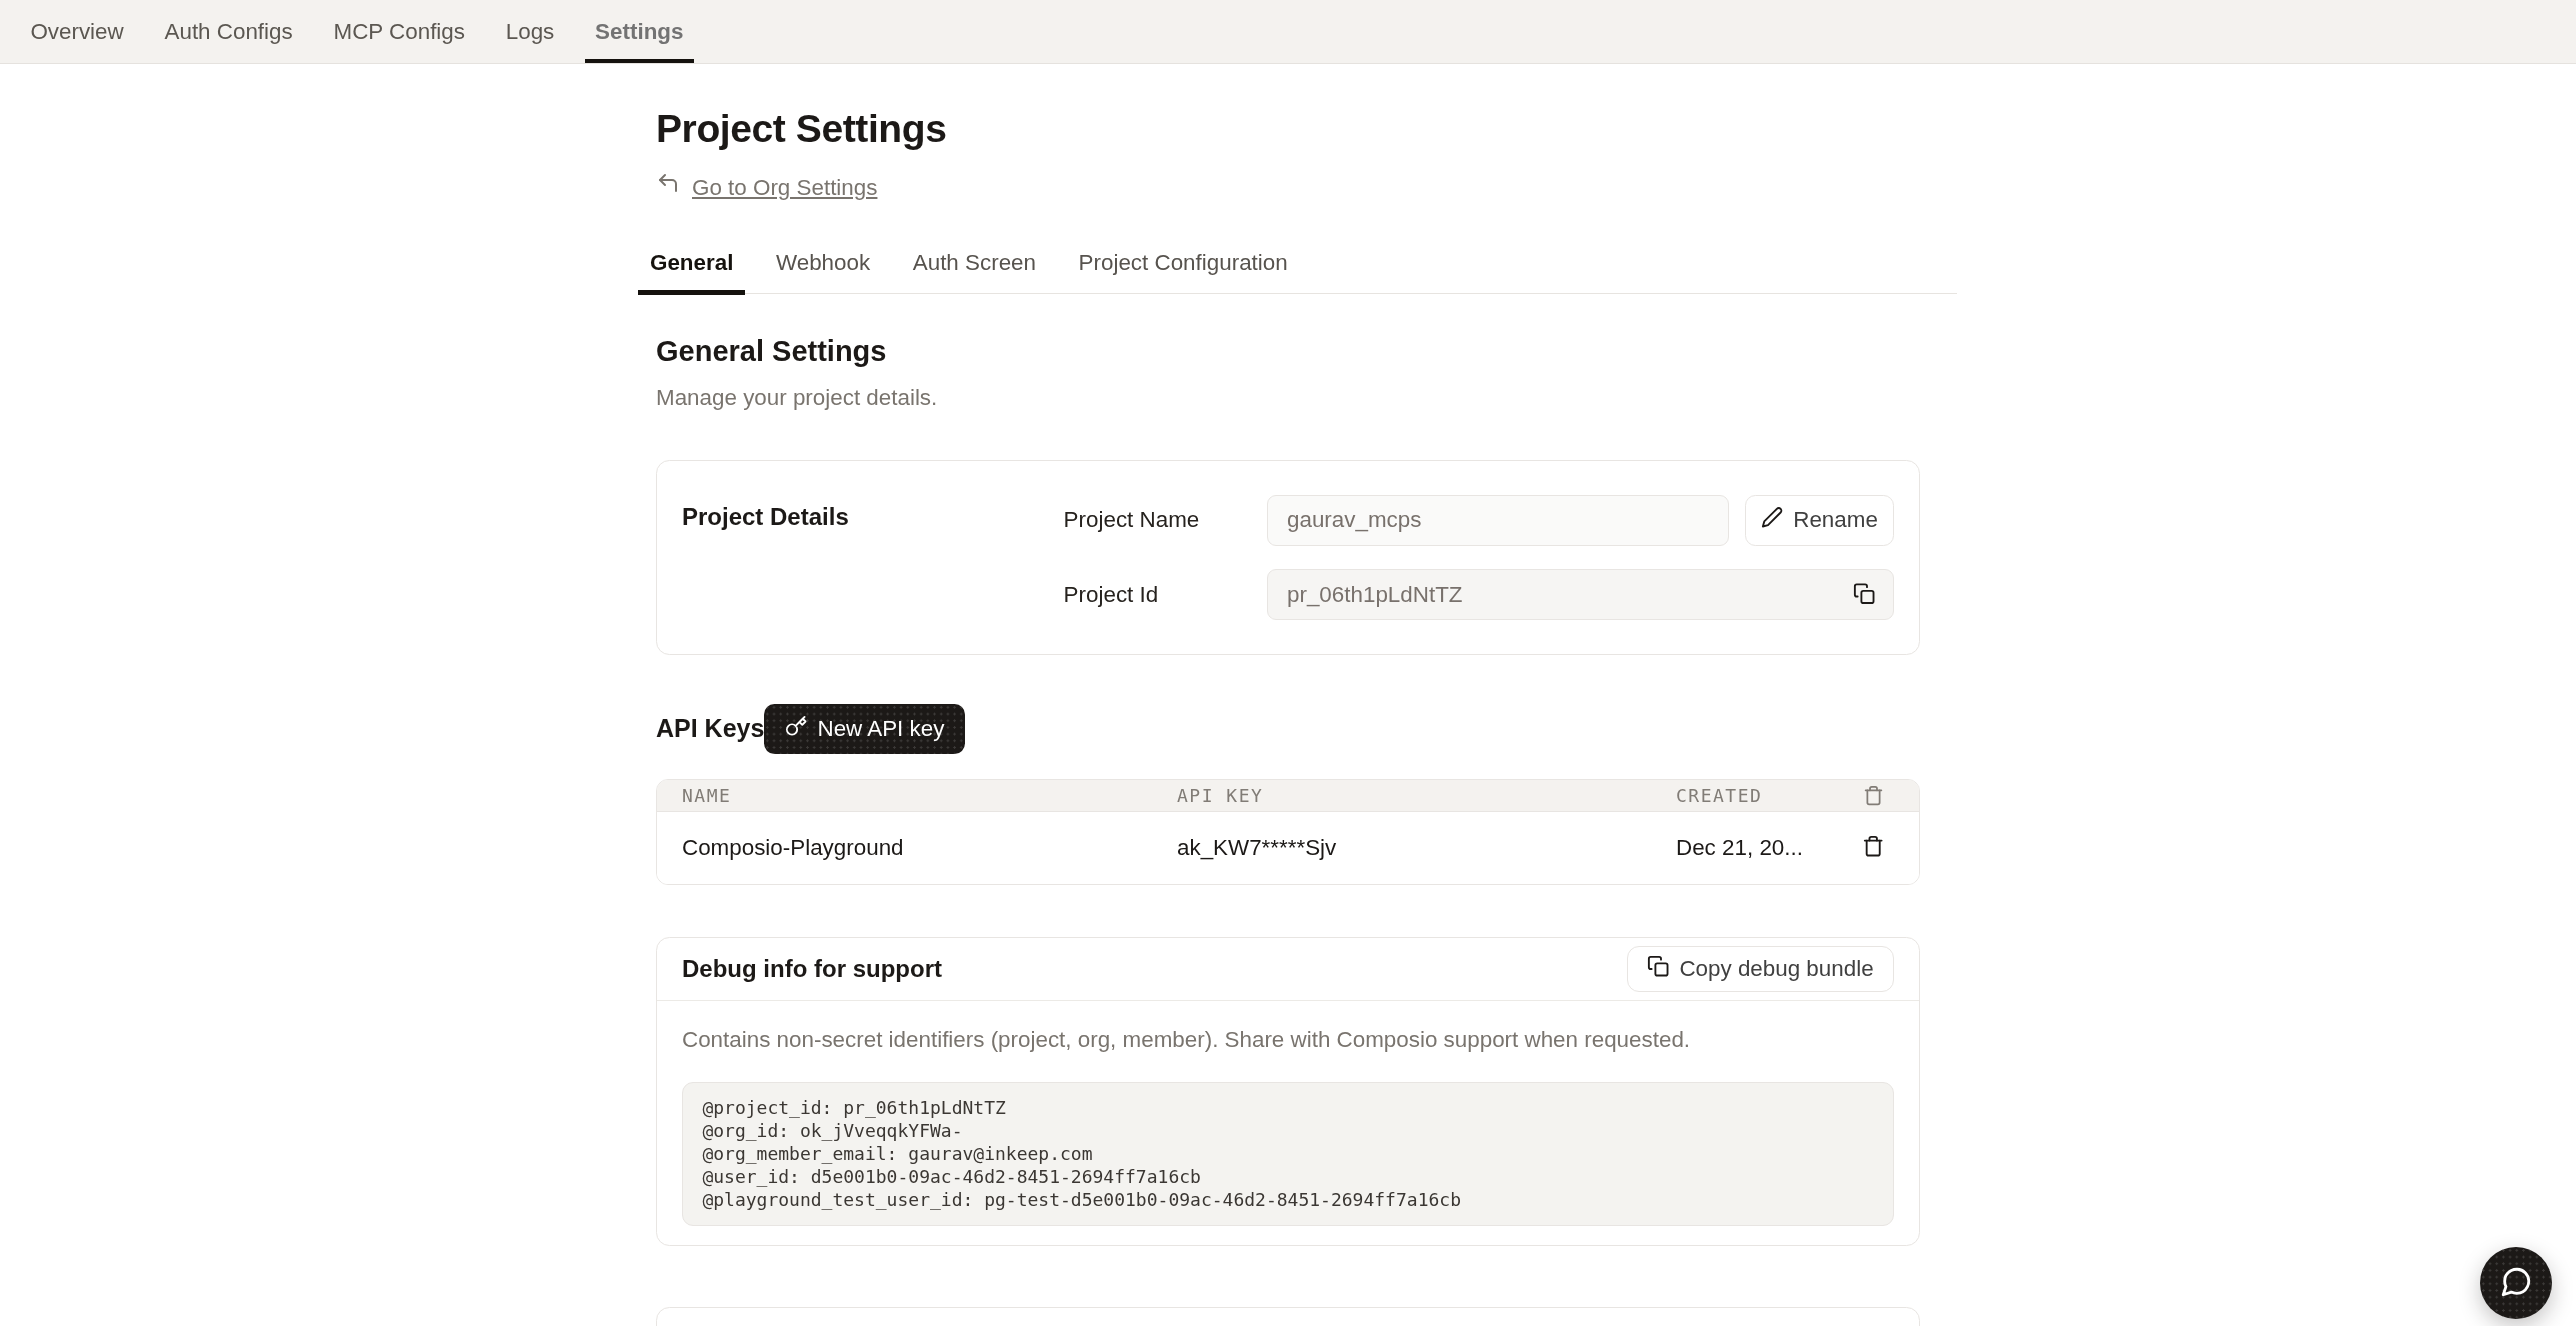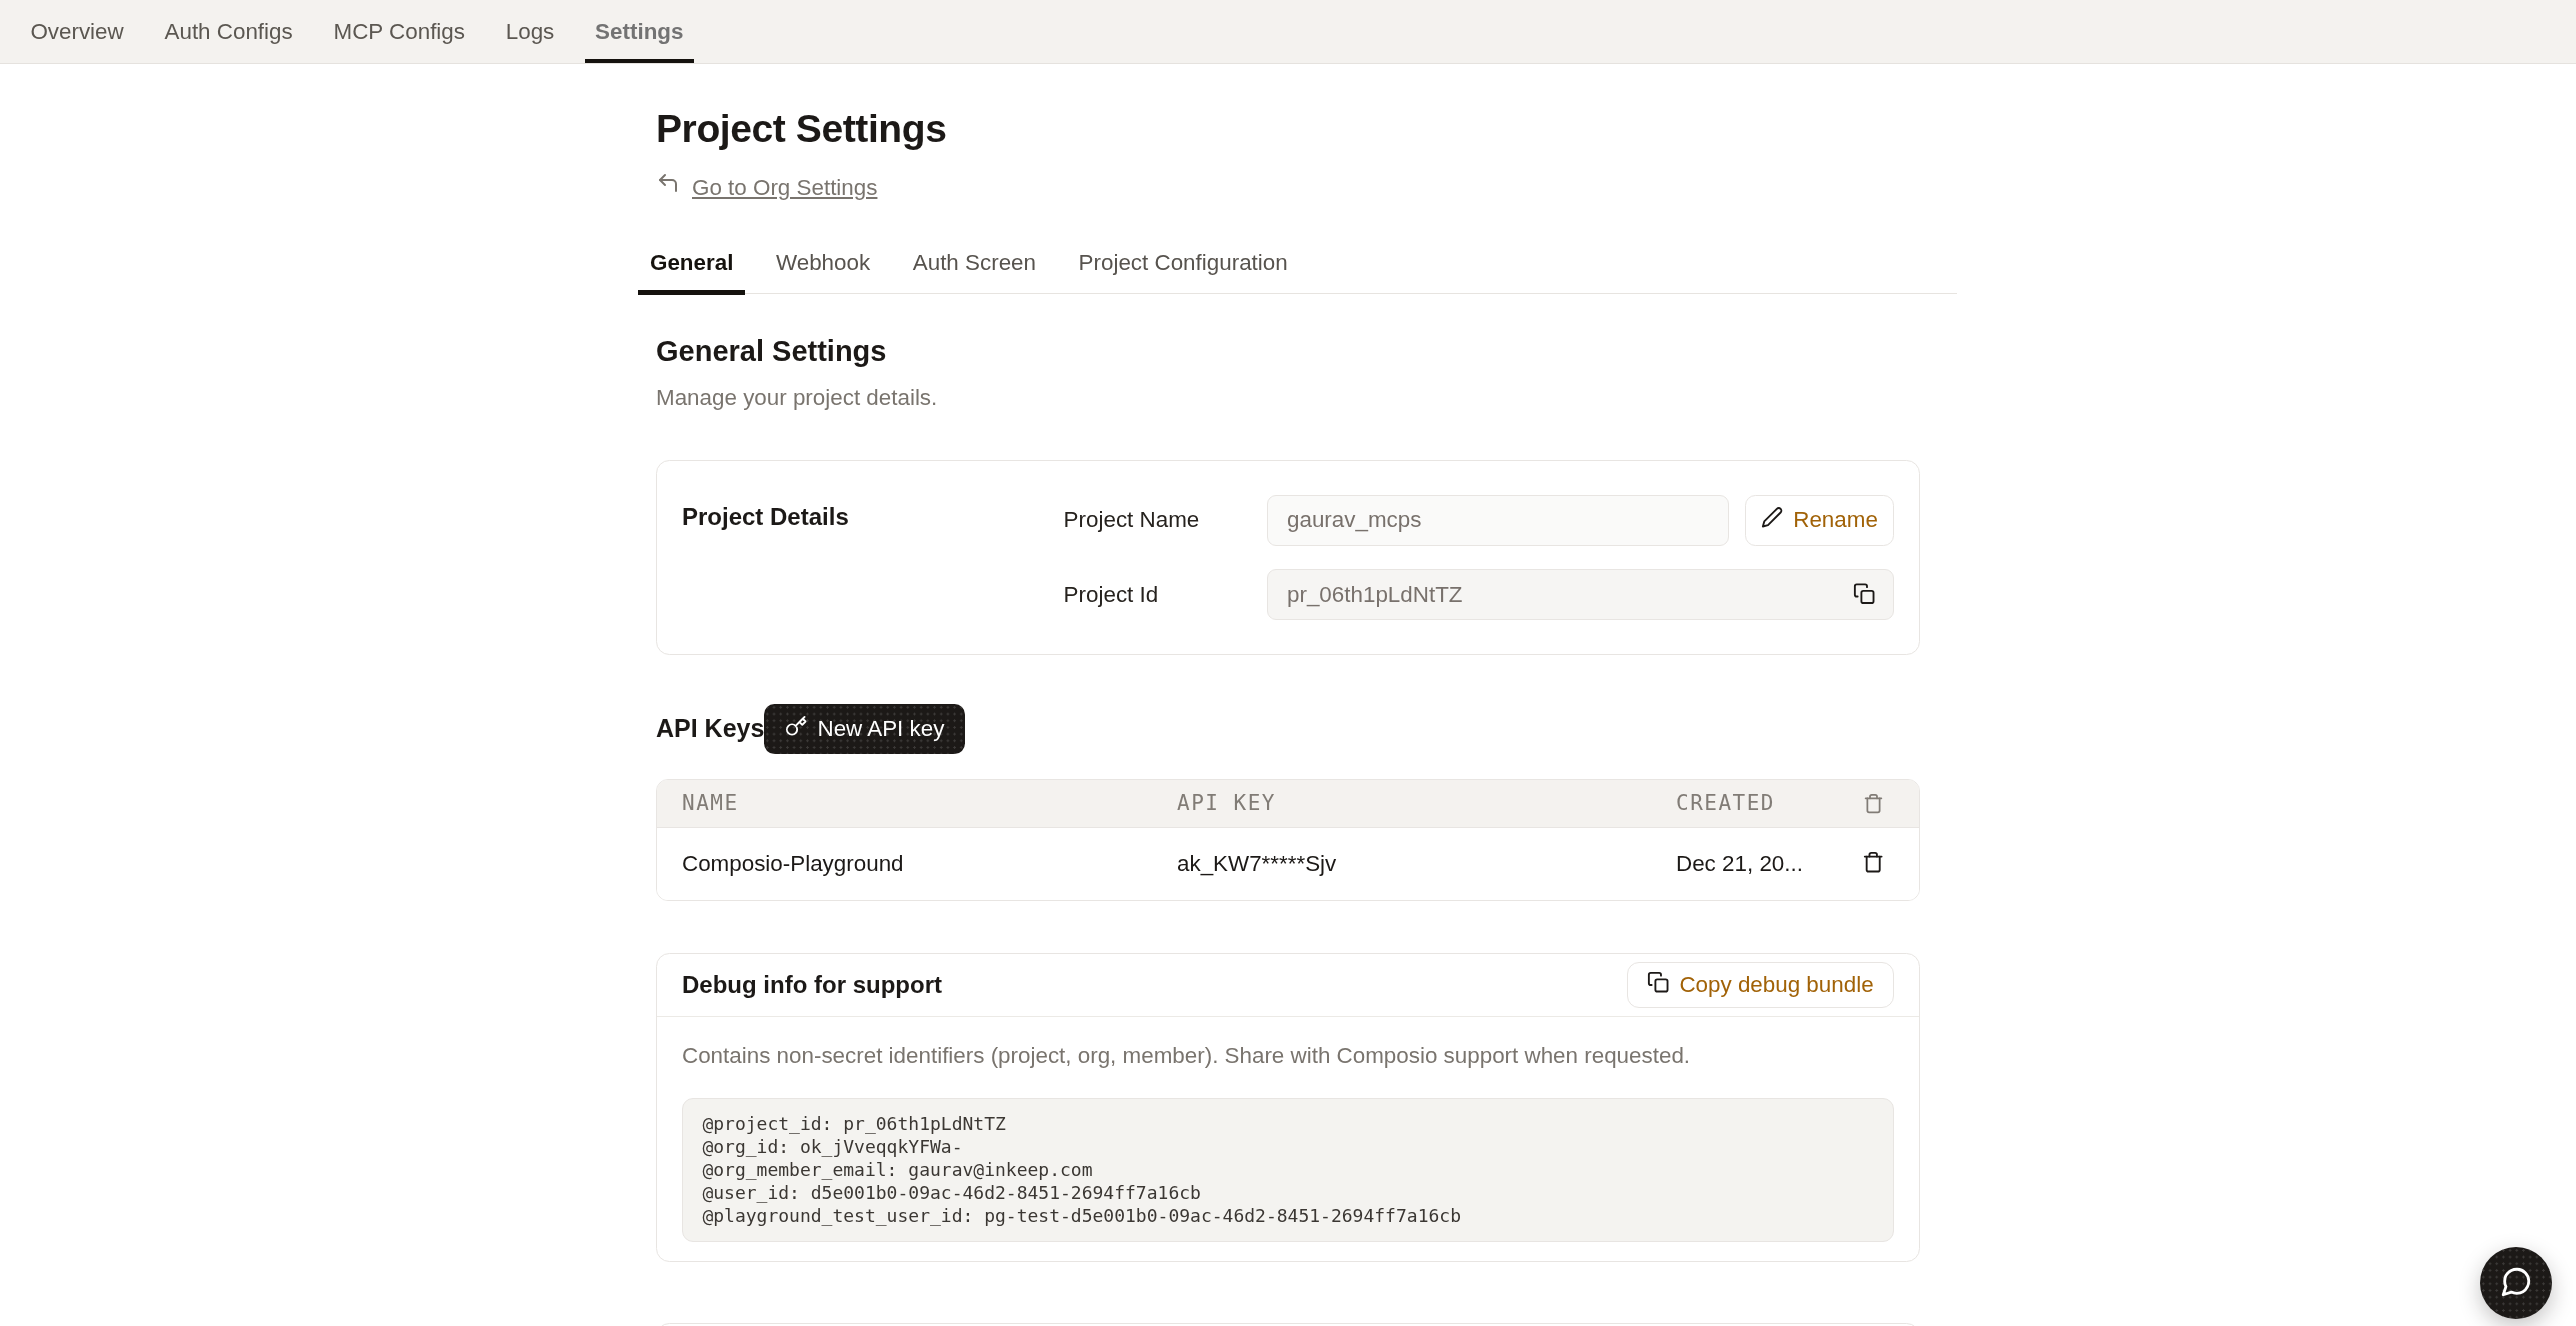--- a/index.html
+++ b/index.html
@@ -50,39 +50,39 @@
                display:flex; align-items:center; padding:0 19.4px; font-size:22.4px;
                color:#78716c; position:relative; }
   .input-name { width:462px; }
   .input-id { flex:1; background:#f6f5f3; }
   .copy-inline { position:absolute; right:15px; top:50%; transform:translateY(-50%);
                  width:27px; height:27px; display:flex; align-items:center;
                  justify-content:center; cursor:pointer; background:none; border:none; }
   .btn { display:flex; align-items:center; justify-content:center; gap:9.7px;
          border-radius:10.4px; font-size:22.4px; cursor:pointer;
          font-family:"Liberation Sans", sans-serif; }
-  .btn-outline { background:#ffffff; border:1.5px solid #e8e5e2; color:#a16207; }
+  .btn-outline { background:#ffffff; border:1.5px solid #e8e5e2; color:#404040; }
   .rename-btn { margin-left:16.4px; width:149px; height:51px; }
   .icon-sm { width:22.4px; height:22.4px; stroke:#1c1917; }
   .icon-sm-muted { width:21px; height:21px; stroke:#817c76; }
 
   
   .apikeys-head { margin-top:49px; display:flex; justify-content:flex-start;
                   align-items:center; height:50px; }
   .apikeys-title { font-size:25px; font-weight:700; }
   .dotted-dark { background-color:#1c1917;
                  background-image:radial-gradient(rgba(255,255,255,0.14) 1.1px, transparent 1.1px);
                  background-size:6.7px 6.7px; }
   .newkey-btn { height:50px; padding:0 21px; color:#ffffff; border:none; }
   .newkey-btn svg { stroke:#ffffff; width:22.4px; height:22.4px; }
 
   .table { margin-top:25px; border:1.5px solid #e8e5e2; border-radius:12px; overflow:hidden; }
-  .thead { height:48px; background:#f4f2ef; border-bottom:1.5px solid #e8e5e2;
+  .thead { height:32px; background:#f4f2ef; border-bottom:1.5px solid #e8e5e2;
            display:grid; grid-template-columns:495px 499px 1fr 42px; align-items:center;
-           padding:0 25px; font-family:"DejaVu Sans Mono", monospace; font-size:21px;
+           padding:0 25px; font-family:"DejaVu Sans Mono", monospace; font-size:18px;
            letter-spacing:1.5px; color:#817c76; }
   .trow { height:72px; display:grid; grid-template-columns:495px 499px 1fr 42px;
           align-items:center; padding:0 25px; font-size:22.4px; background:#ffffff; }
   .cell-icon { display:flex; justify-content:center; cursor:pointer; background:none; border:none; }
 
   
   .debug-card { margin-top:52px; }
   .debug-head { height:63px; padding:0 25px; display:flex; justify-content:space-between;
                 align-items:center; border-bottom:1.5px solid #eceae6; }
   .debug-title { font-size:24px; font-weight:700; }

